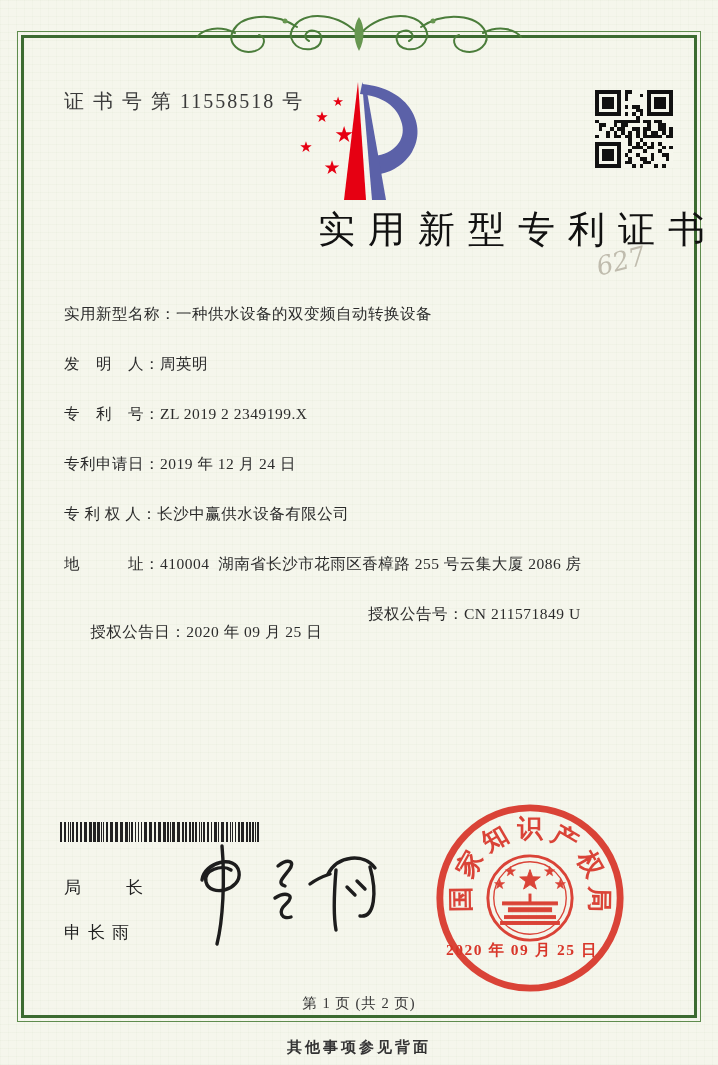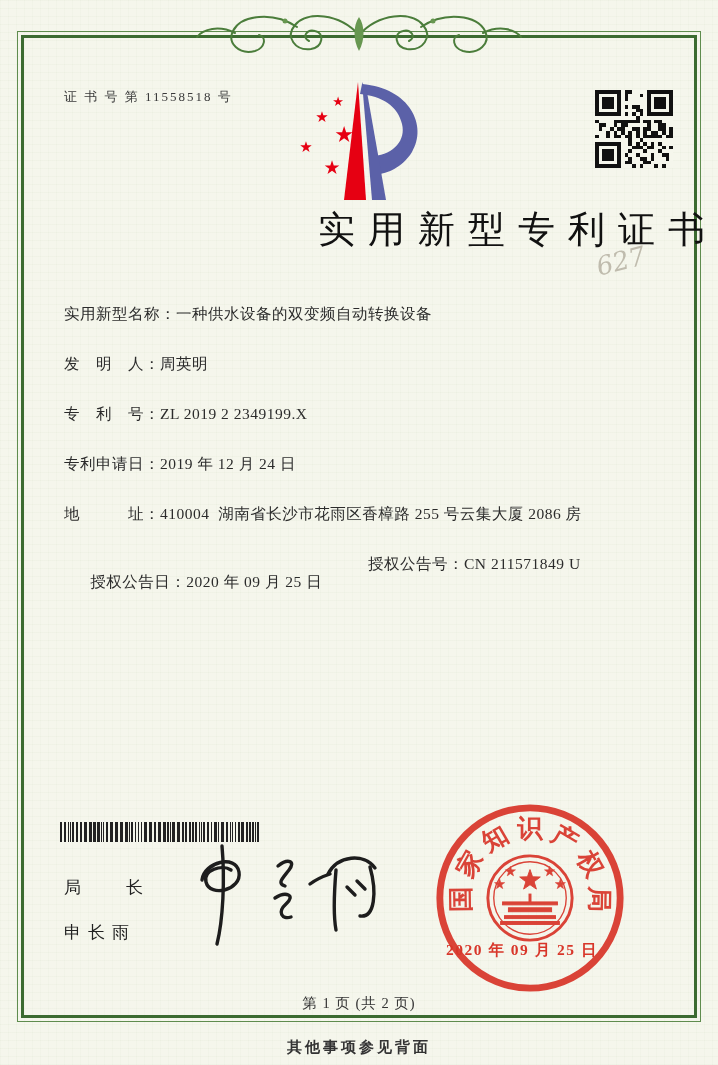--- a/index.html
+++ b/index.html
@@ -9,21 +9,21 @@
     background-image:
       repeating-linear-gradient(0deg, rgba(150,180,130,0.05) 0 1px, transparent 1px 8px),
       repeating-linear-gradient(90deg, rgba(150,180,130,0.04) 0 1px, transparent 1px 8px);
     font-family:"Liberation Serif","DejaVu Serif",serif;
     color:#2b2b2b; overflow:hidden;
   }
   .frame-outer{position:absolute; left:17px; right:17px; top:31px; bottom:43px;
     border:1px solid #5f8c4e;}
   .frame-inner{position:absolute; inset:3px; border:3px solid #3c6b31;}
   .top-ornament{position:absolute; top:5px; left:50%; transform:translateX(-50%);}
-  .cert-no{position:absolute; left:64px; top:88px; font-size:13px; letter-spacing:2px; color:#3a3a3a;}
+  .cert-no{position:absolute; left:64px; top:88px; font-size:20px; letter-spacing:2px; color:#3a3a3a;}
   .qr{position:absolute; right:45px; top:90px; width:78px; height:78px;}
   .logo{position:absolute; left:288px; top:82px; width:140px; height:120px;}
   .title{position:absolute; left:0; right:0; top:205px; text-align:right;
     font-size:37px; font-weight:normal; letter-spacing:13px; color:#111;
     font-family:"Liberation Serif","DejaVu Serif",serif;}
   .pencil-note{position:absolute; left:596px; top:246px; font-size:26px;
     color:#b3ae9f; transform:rotate(-14deg); font-style:italic;
     font-family:"DejaVu Serif",serif; opacity:.8;}
   .fields{position:absolute; left:64px; top:304px; right:44px; font-size:15.5px;}
   .field-row{position:relative; height:50px; letter-spacing:.5px; white-space:pre-wrap;}
@@ -300,20 +300,21 @@
 
   <div class="title">实用新型专利证书</div>
 
   <div class="pencil-note">627</div>
 
   <div class="fields">
     <div class="field-row"><span class="flabel">实用新型名称：</span><span class="fvalue">一种供水设备的双变频自动转换设备</span></div>
     <div class="field-row"><span class="flabel">发　明　人：</span><span class="fvalue">周英明</span></div>
     <div class="field-row"><span class="flabel">专　利　号：</span><span class="fvalue">ZL 2019 2 2349199.X</span></div>
     <div class="field-row"><span class="flabel">专利申请日：</span><span class="fvalue">2019 年 12 月 24 日</span></div>
+    <div class="field-row"><span class="flabel">专 利 权 人：</span><span class="fvalue">长沙中赢供水设备有限公司</span></div>
     <div class="field-row"><span class="flabel">地　　　址：</span><span class="fvalue">410004  湖南省长沙市花雨区香樟路 255 号云集大厦 2086 房</span></div>
     <div class="field-row">
       <span><span class="flabel">授权公告日：</span><span class="fvalue">2020 年 09 月 25 日</span></span>
       <span class="pair2"><span class="flabel">授权公告号：</span><span class="fvalue">CN 211571849 U</span></span>
     </div>
   </div>
 
 
   <div class="barcode" id="barcode"><i style="width:2px;margin-right:2px"></i><i style="width:2px;margin-right:2px"></i><i style="width:1px;margin-right:1px"></i><i style="width:1px;margin-right:1px"></i><i style="width:2px;margin-right:2px"></i><i style="width:2px;margin-right:2px"></i><i style="width:2px;margin-right:2px"></i><i style="width:3px;margin-right:2px"></i><i style="width:3px;margin-right:1px"></i><i style="width:3px;margin-right:1px"></i><i style="width:3px;margin-right:1px"></i><i style="width:1px;margin-right:1px"></i><i style="width:1px;margin-right:2px"></i><i style="width:2px;margin-right:2px"></i><i style="width:3px;margin-right:2px"></i><i style="width:3px;margin-right:2px"></i><i style="width:3px;margin-right:2px"></i><i style="width:3px;margin-right:1px"></i><i style="width:1px;margin-right:1px"></i><i style="width:2px;margin-right:2px"></i><i style="width:1px;margin-right:2px"></i><i style="width:1px;margin-right:2px"></i><i style="width:1px;margin-right:2px"></i><i style="width:3px;margin-right:2px"></i><i style="width:3px;margin-right:2px"></i><i style="width:2px;margin-right:2px"></i><i style="width:3px;margin-right:2px"></i><i style="width:3px;margin-right:1px"></i><i style="width:2px;margin-right:1px"></i><i style="width:1px;margin-right:1px"></i><i style="width:3px;margin-right:2px"></i><i style="width:3px;margin-right:2px"></i><i style="width:2px;margin-right:1px"></i><i style="width:2px;margin-right:2px"></i><i style="width:2px;margin-right:1px"></i><i style="width:2px;margin-right:1px"></i><i style="width:2px;margin-right:2px"></i><i style="width:1px;margin-right:1px"></i><i style="width:1px;margin-right:1px"></i><i style="width:2px;margin-right:2px"></i><i style="width:2px;margin-right:2px"></i><i style="width:1px;margin-right:2px"></i><i style="width:3px;margin-right:1px"></i><i style="width:1px;margin-right:2px"></i><i style="width:3px;margin-right:2px"></i><i style="width:2px;margin-right:2px"></i><i style="width:1px;margin-right:1px"></i><i style="width:1px;margin-right:2px"></i><i style="width:1px;margin-right:2px"></i><i style="width:2px;margin-right:1px"></i><i style="width:3px;margin-right:2px"></i><i style="width:2px;margin-right:1px"></i><i style="width:2px;margin-right:1px"></i><i style="width:2px;margin-right:1px"></i><i style="width:1px;margin-right:1px"></i><i style="width:2px;margin-right:1px"></i></div>
 

